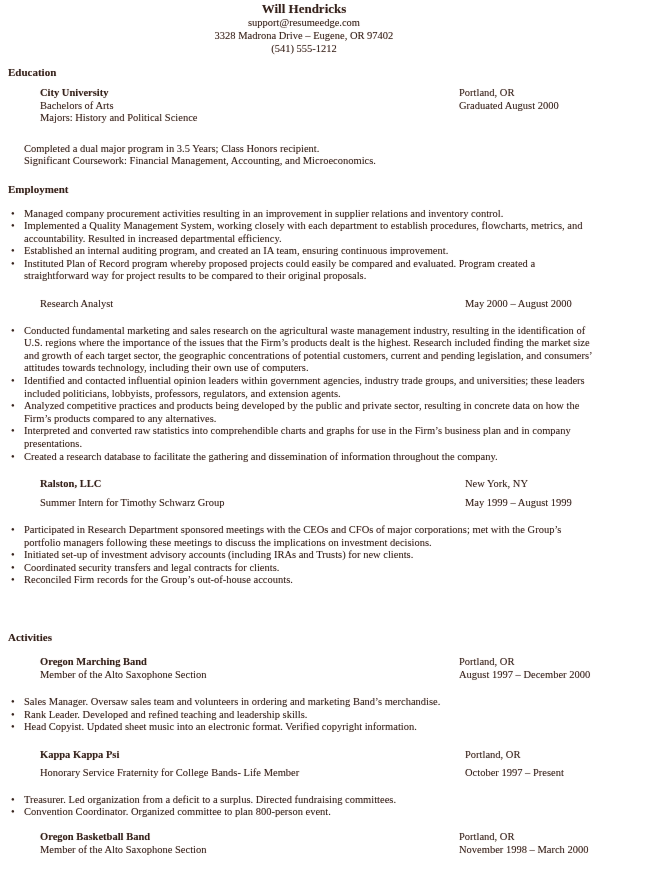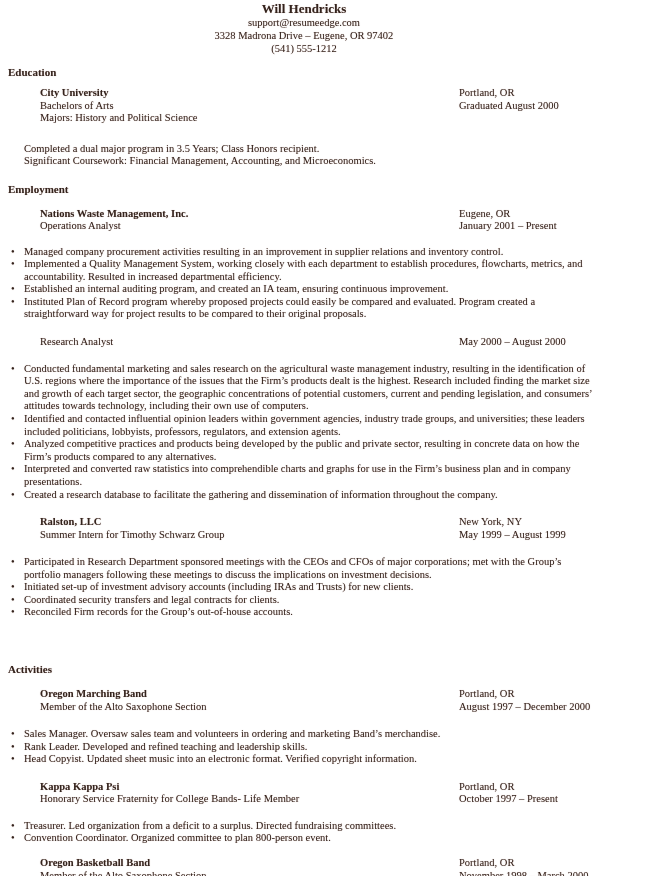--- a/index.html
+++ b/index.html
@@ -25,21 +25,21 @@
   .entry-head {
     margin-left: 32px;
     display: grid;
     grid-template-columns: 419px auto;
     font-size: 10.5px;
     line-height: 12.5px;
   }
   .mt9  { margin-top: 9px; }
   .mt12 { margin-top: 12px; }
   .mt13 { margin-top: 13px; }
-  .mt15 { margin-top: 15px; }
+  .mt15 { margin-top: 15px; gap: 6px; }
   .bold { font-weight: bold; }
   .notes { margin-left: 16px; margin-top: 18px; font-size: 10.5px; line-height: 12.5px; }
   ul.bullets { margin: 13px 0 0 0; padding-left: 16px; list-style: none; }
   ul.mtu14 { margin-top: 14px; }
   ul.mtu15 { margin-top: 15px; }
   ul.bullets li {
     position: relative;
     font-size: 10.5px;
     line-height: 12.6px;
   }
@@ -73,26 +73,20 @@
     <div></div>
   </div>
 
   <div class="notes">
     <div>Completed a dual major program in 3.5 Years; Class Honors recipient.</div>
     <div>Significant Coursework: Financial Management, Accounting, and Microeconomics.</div>
   </div>
 
   <div class="section-heading sh-employment">Employment</div>
 
-  <div class="entry-head mt13">
-    <div class="bold">Nations Waste Management, Inc.</div>
-    <div>Eugene, OR</div>
-    <div>Operations Analyst</div>
-    <div>January 2001 – Present</div>
-  </div>
   <ul class="bullets">
     <li>Managed company procurement activities resulting in an improvement in supplier relations and inventory control.</li>
     <li>Implemented a Quality Management System, working closely with each department to establish procedures, flowcharts, metrics, and accountability. Resulted in increased departmental efficiency.</li>
     <li>Established an internal auditing program, and created an IA team, ensuring continuous improvement.</li>
     <li>Instituted Plan of Record program whereby proposed projects could easily be compared and evaluated. Program created a straightforward way for project results to be compared to their original proposals.</li>
   </ul>
 
   <div class="entry-head mt15">
     <div>Research Analyst</div>
     <div>May 2000 – August 2000</div>

